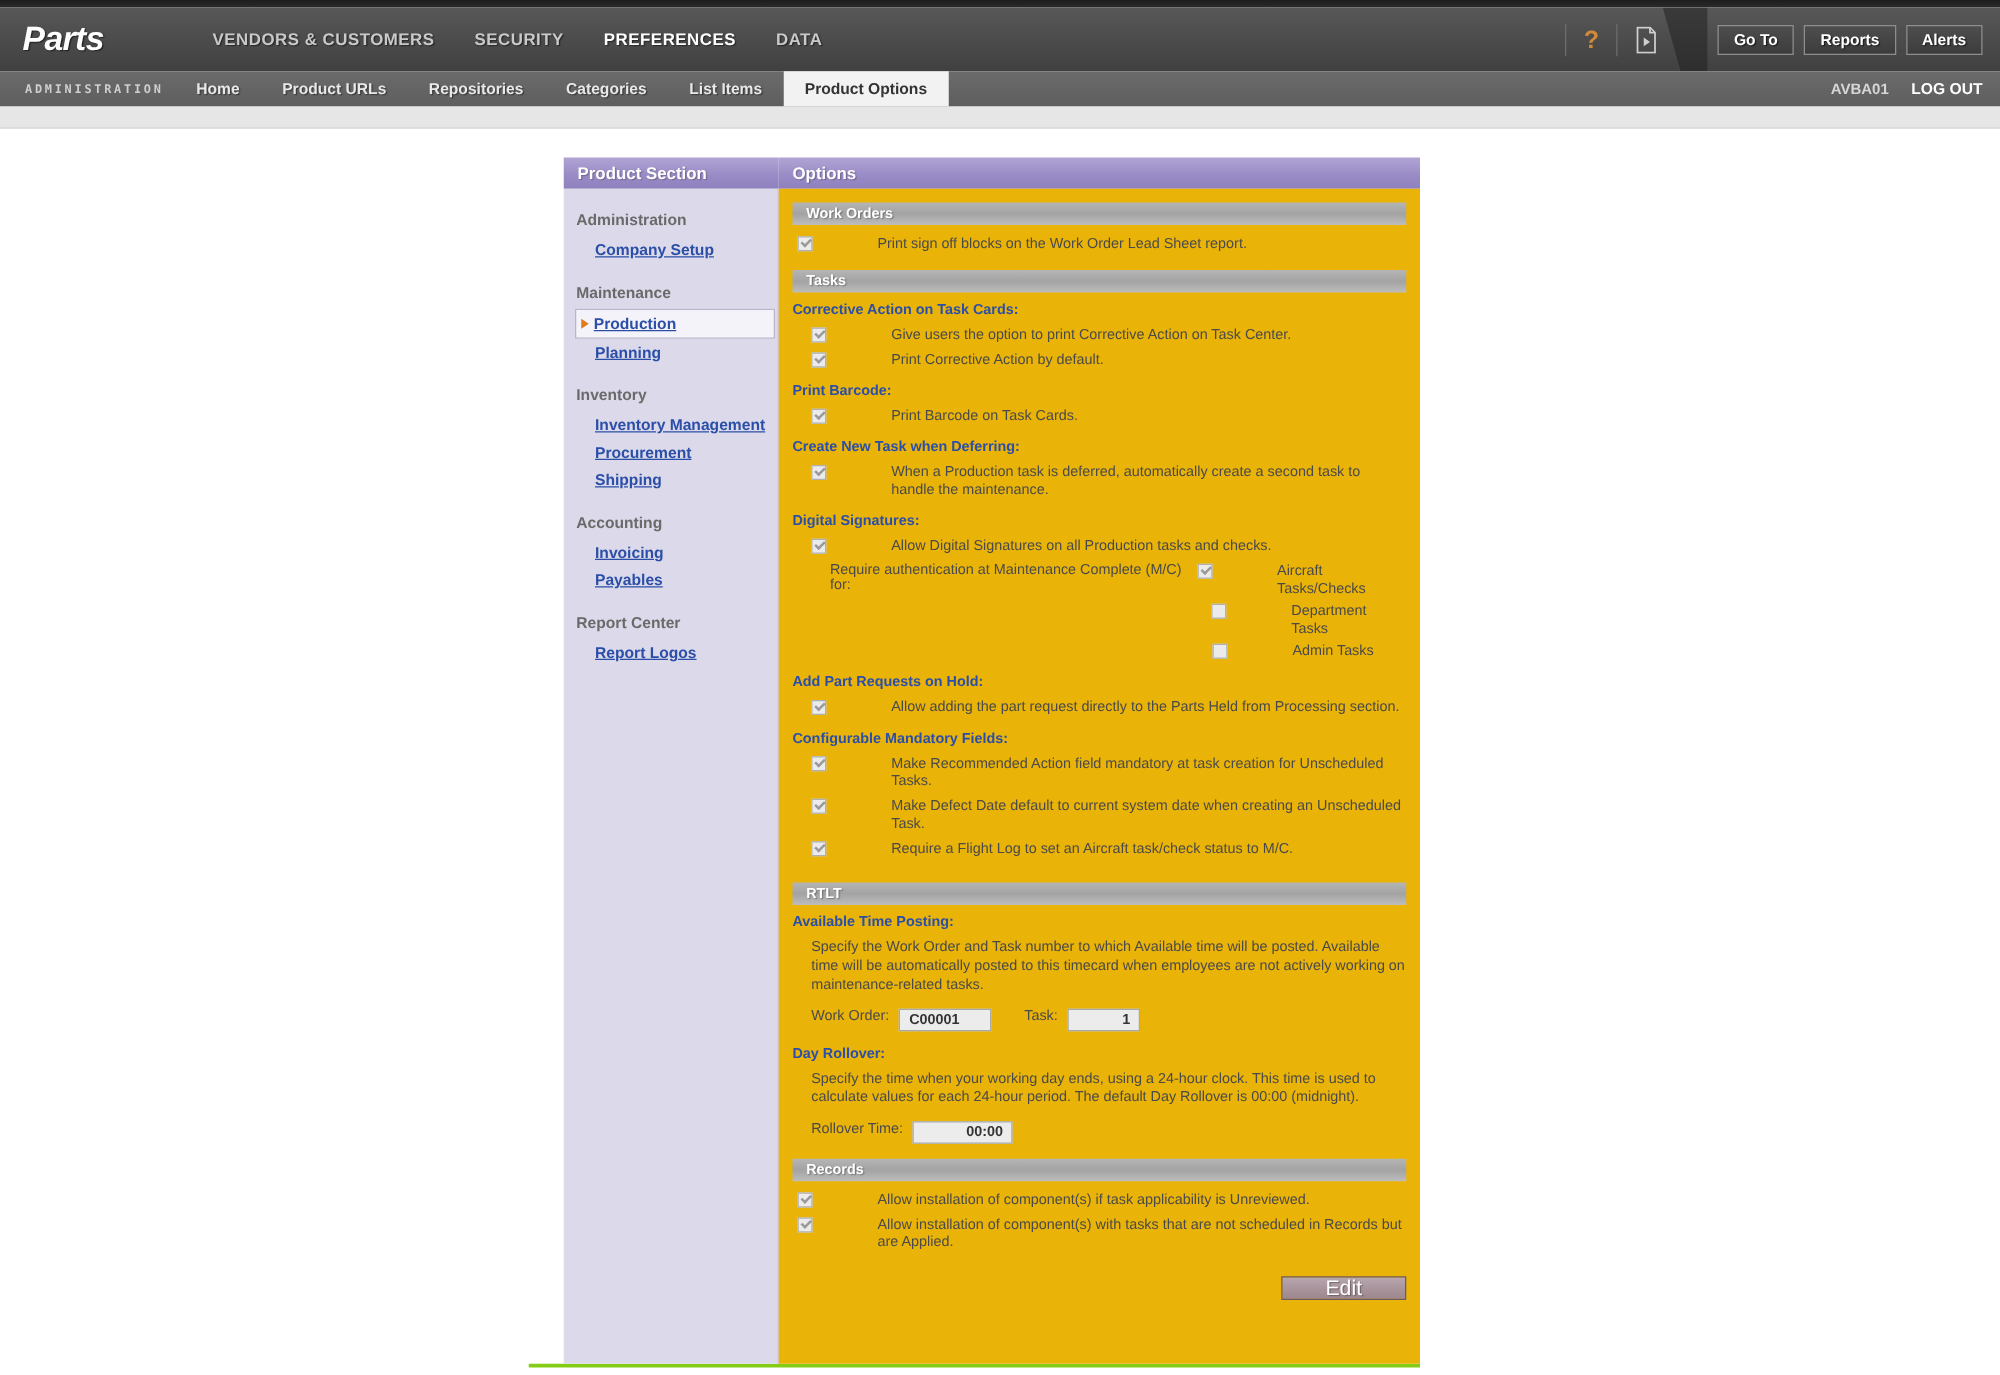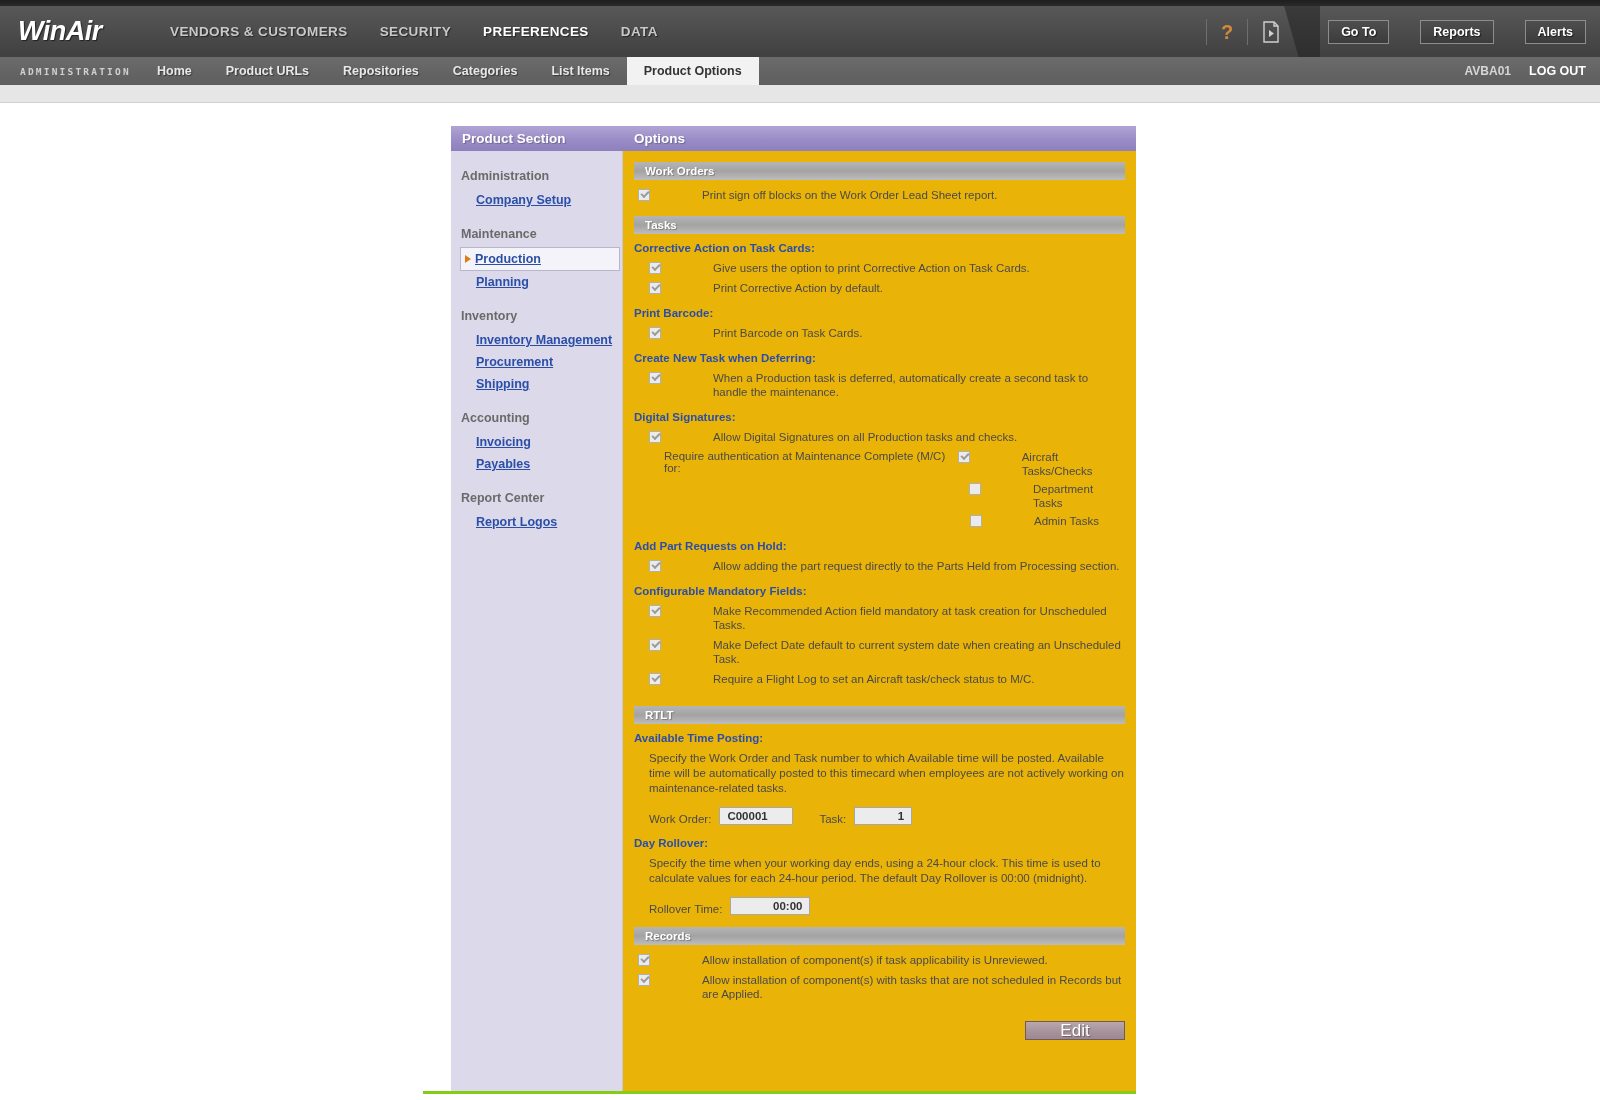--- a/index.html
+++ b/index.html
@@ -60,21 +60,21 @@
     color: #d08a3a; font-size: 20px; font-weight: bold;
     cursor: pointer; line-height: 1;
   }
   .doc-icon { cursor: pointer; width: 18px; height: 22px; }
   .darkwedge {
     width: 36px; height: 51px;
     background: linear-gradient(to bottom,#3a3a3a,#2e2e2e);
     clip-path: polygon(0 0, 100% 0, 100% 100%, 40% 100%);
     margin-left: 4px;
   }
-  .btnbar { display: flex; align-items: center; padding-right: 14px; gap: 23px; }
+  .btnbar { display: flex; align-items: center; padding-right: 14px; }
   .topbtn {
     color: #ffffff; font-size: 12.5px; font-weight: bold;
     border: 1px solid #8d8d8d;
     background: linear-gradient(to bottom,#4e4e4e,#3c3c3c);
     padding: 4px 12px; margin-left: 8px; cursor: pointer;
     text-shadow: 1px 1px 1px rgba(0,0,0,0.6);
   }
 
   
   .subbar {
@@ -220,21 +220,21 @@
   }
   .authtext { color: #4a4a4a; font-size: 11.5px; width: 306px; }
   .authcb { display: flex; align-items: flex-start; }
 
   .ptext {
     color: #4a4a4a; font-size: 11.5px; line-height: 15px;
     padding-left: 15px; margin: 0 0 11px 0;
   }
 
   .fieldrow {
-    display: flex; align-items: flex-end;
+    display: flex; align-items: flex-start;
     padding-left: 15px; margin-bottom: 12px;
   }
   .flabel { color: #4a4a4a; font-size: 11.5px; margin-right: 8px; }
   .finput {
     background: #ececec;
     border: 1px solid #a8a8a8;
     height: 18px; line-height: 16px;
     color: #333333; font-size: 11.5px; font-weight: bold;
     padding: 0 7px;
     text-align: center;
@@ -256,21 +256,21 @@
   }
   .spacer8 { height: 8px; }
   .spacer14 { height: 14px; }
 </style>
 </head>
 <body>
 
 <div class="topstrip"></div>
 
 <div class="mainbar">
-  <div class="logo">WinAir</div>
+  <div class="logo">Parts</div>
   <div class="mainnav">
     <div class="mainnav-item">VENDORS &amp; CUSTOMERS</div>
     <div class="mainnav-item">SECURITY</div>
     <div class="mainnav-item active">PREFERENCES</div>
     <div class="mainnav-item">DATA</div>
   </div>
 
   <div class="topright">
     <div class="help-group">
       <div class="vdiv"></div>
@@ -350,21 +350,21 @@
           <span class="cbox on"></span>
           <span class="cblabel">Print sign off blocks on the Work Order Lead Sheet report.</span>
         </div>
         <div class="spacer8"></div>
 
         <div class="secbar">Tasks</div>
 
         <div class="subhead">Corrective Action on Task Cards:</div>
         <div class="cbrow">
           <span class="cbox on"></span>
-          <span class="cblabel">Give users the option to print Corrective Action on Task Cards.</span>
+          <span class="cblabel">Give users the option to print Corrective Action on Task Center.</span>
         </div>
         <div class="cbrow">
           <span class="cbox on"></span>
           <span class="cblabel">Print Corrective Action by default.</span>
         </div>
 
         <div class="subhead">Print Barcode:</div>
         <div class="cbrow">
           <span class="cbox on"></span>
           <span class="cblabel">Print Barcode on Task Cards.</span>

